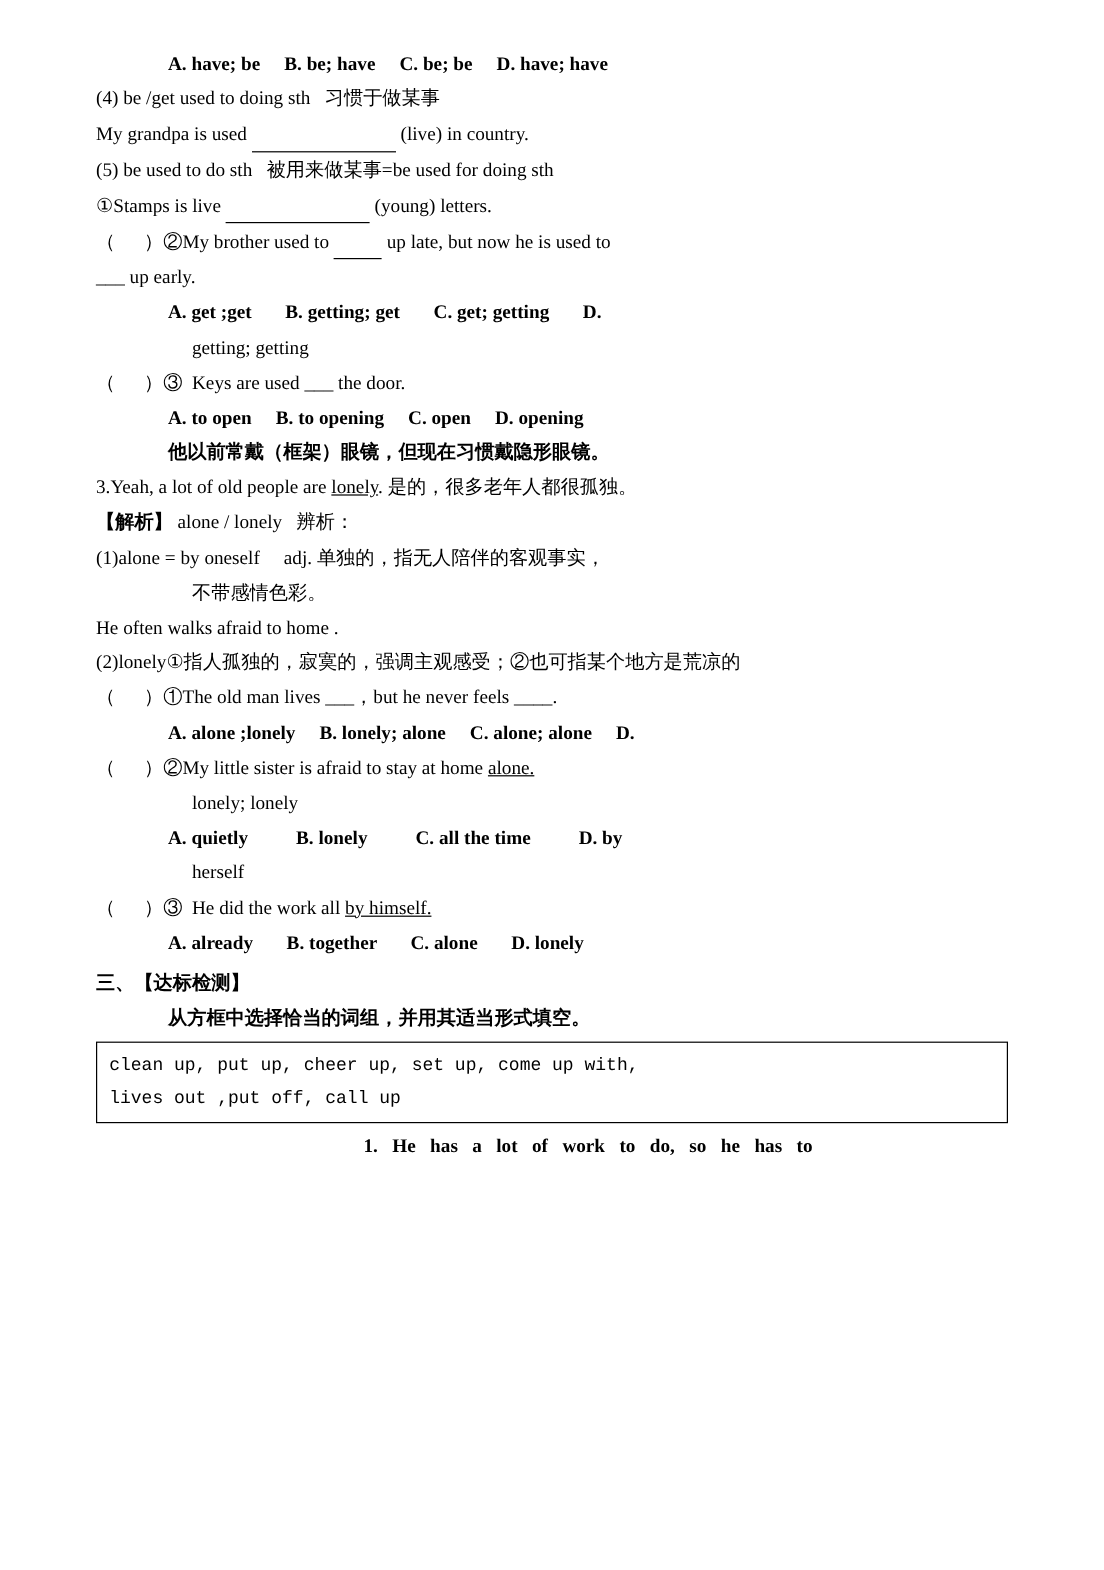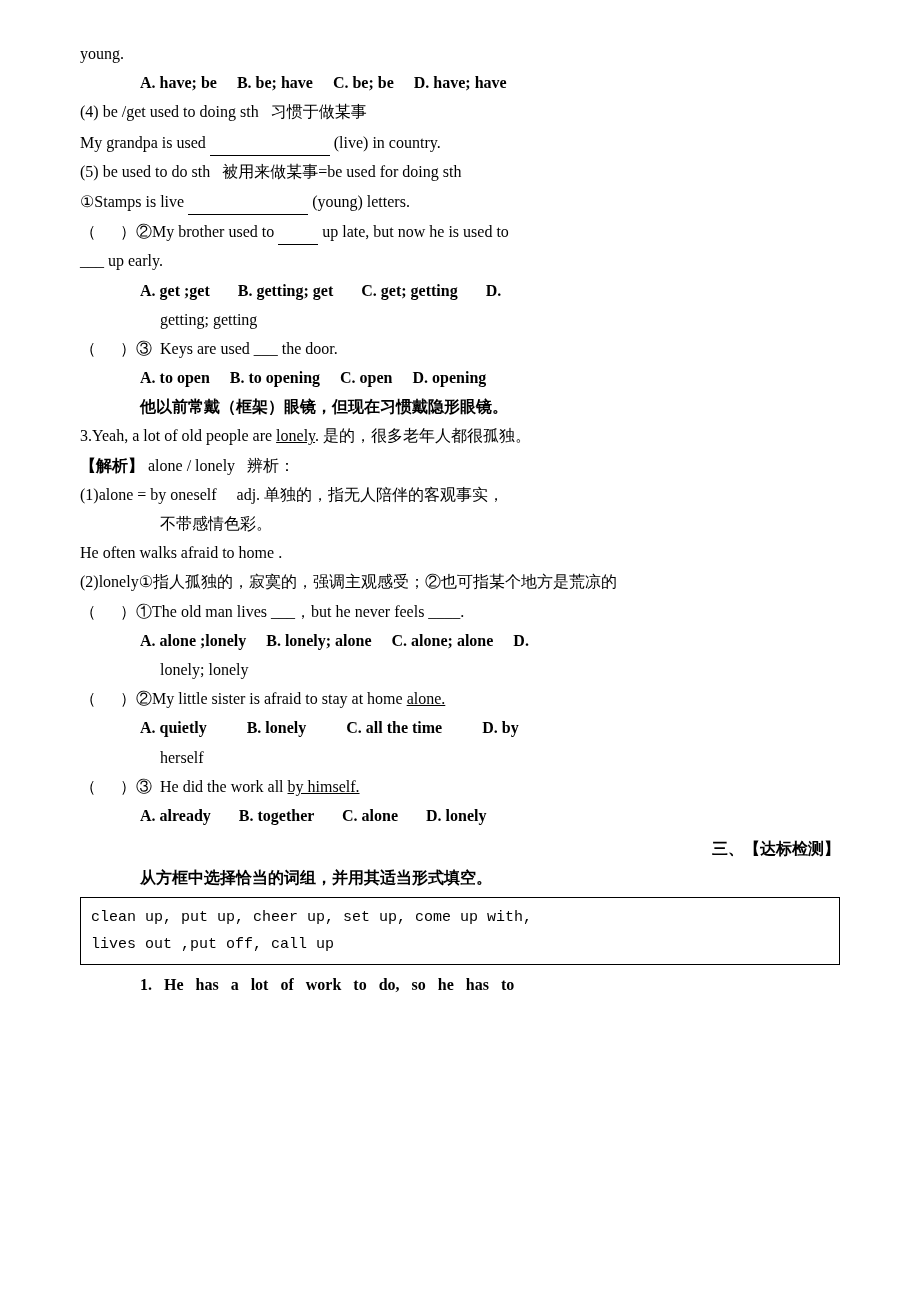--- a/index.html
+++ b/index.html
@@ -33,21 +33,20 @@
     .underline {
       text-decoration: underline;
     }
     .bracket-note {
       font-weight: bold;
     }
     .section-header {
       font-weight: bold;
       margin-top: 6px;
       margin-bottom: 2px;
-      text-align: right;
     }
     .blank-short {
       display: inline-block;
       border-bottom: 1px solid #000;
       min-width: 40px;
       vertical-align: bottom;
     }
     .blank-long {
       display: inline-block;
       border-bottom: 1px solid #000;
@@ -57,30 +56,28 @@
     .vocab-box {
       border: 1px solid #000;
       padding: 6px 10px;
       margin: 6px 0;
       font-family: Liberation Mono, monospace;
       font-size: 15px;
       line-height: 1.8;
     }
     .exercise-num {
       margin-top: 4px;
+      text-align: center;
     }
   </style>
 </head>
 <body>
 
 <div class="content-area">
 
-  <div class="line">
-    <span>young.</span>
-  </div>
 
   <div class="line indent-1">
     <span>A. have; be &nbsp;&nbsp;&nbsp; B. be; have &nbsp;&nbsp;&nbsp; C. be; be &nbsp;&nbsp;&nbsp; D. have; have</span>
   </div>
 
   <div class="line">
     <span>(4) be /get used to doing sth &nbsp; 习惯于做某事</span>
   </div>
 
   <div class="line">
@@ -151,26 +148,26 @@
   <div class="line">
     <span>(2)lonely①指人孤独的，寂寞的，强调主观感受；②也可指某个地方是荒凉的</span>
   </div>
 
   <div class="line">
     <span>（&nbsp;&nbsp;&nbsp;&nbsp;&nbsp;&nbsp;）①The old man lives ___，but he never feels ____.</span>
   </div>
   <div class="line indent-1">
     <span>A. alone ;lonely &nbsp;&nbsp;&nbsp; B. lonely; alone &nbsp;&nbsp;&nbsp; C. alone; alone &nbsp;&nbsp;&nbsp; D.</span>
   </div>
+  <div class="line">
+    <span>（&nbsp;&nbsp;&nbsp;&nbsp;&nbsp;&nbsp;）②My little sister is afraid to stay at home <span class="underline">alone.</span></span>
+  </div>
+
   <div class="line indent-2">
     <span>lonely; lonely</span>
-  </div>
-
-  <div class="line">
-    <span>（&nbsp;&nbsp;&nbsp;&nbsp;&nbsp;&nbsp;）②My little sister is afraid to stay at home <span class="underline">alone.</span></span>
   </div>
   <div class="line indent-1">
     <span>A. quietly &nbsp;&nbsp;&nbsp;&nbsp;&nbsp;&nbsp;&nbsp;&nbsp; B. lonely &nbsp;&nbsp;&nbsp;&nbsp;&nbsp;&nbsp;&nbsp;&nbsp; C. all the time &nbsp;&nbsp;&nbsp;&nbsp;&nbsp;&nbsp;&nbsp;&nbsp; D. by</span>
   </div>
   <div class="line indent-2">
     <span>herself</span>
   </div>
 
   <div class="line">
     <span>（&nbsp;&nbsp;&nbsp;&nbsp;&nbsp;&nbsp;）③ &nbsp;He did the work all <span class="underline">by himself.</span></span>

